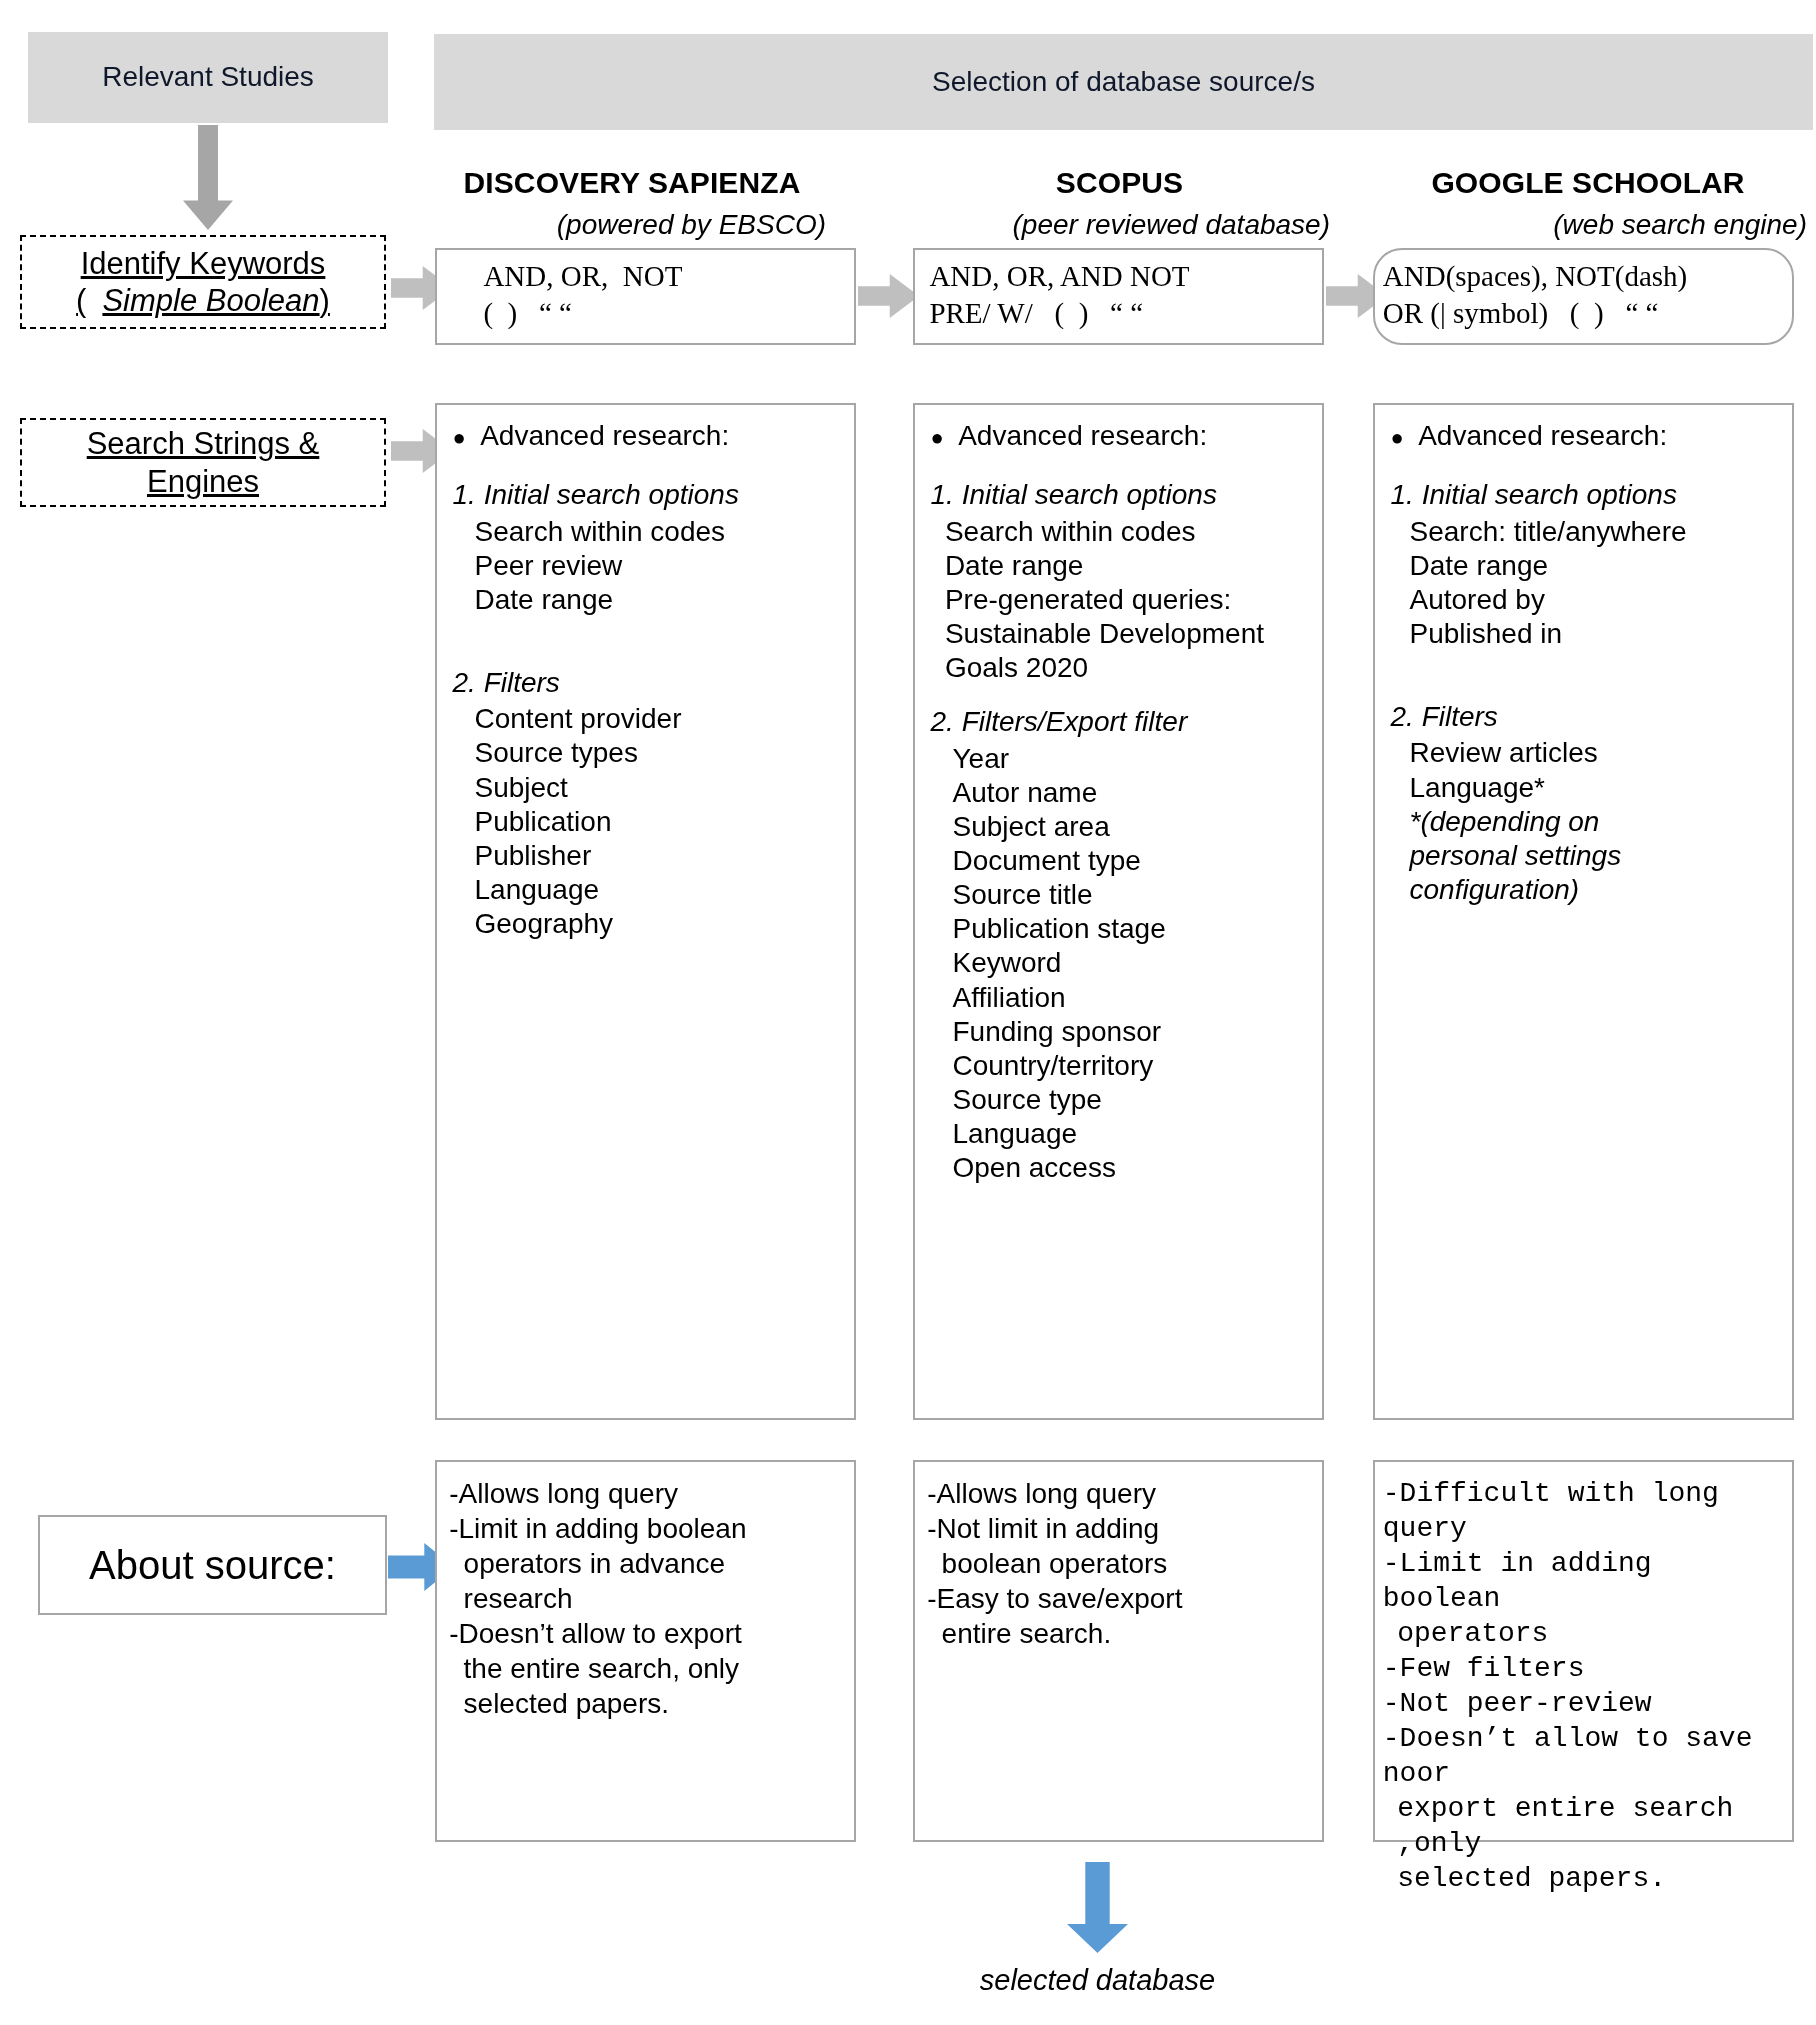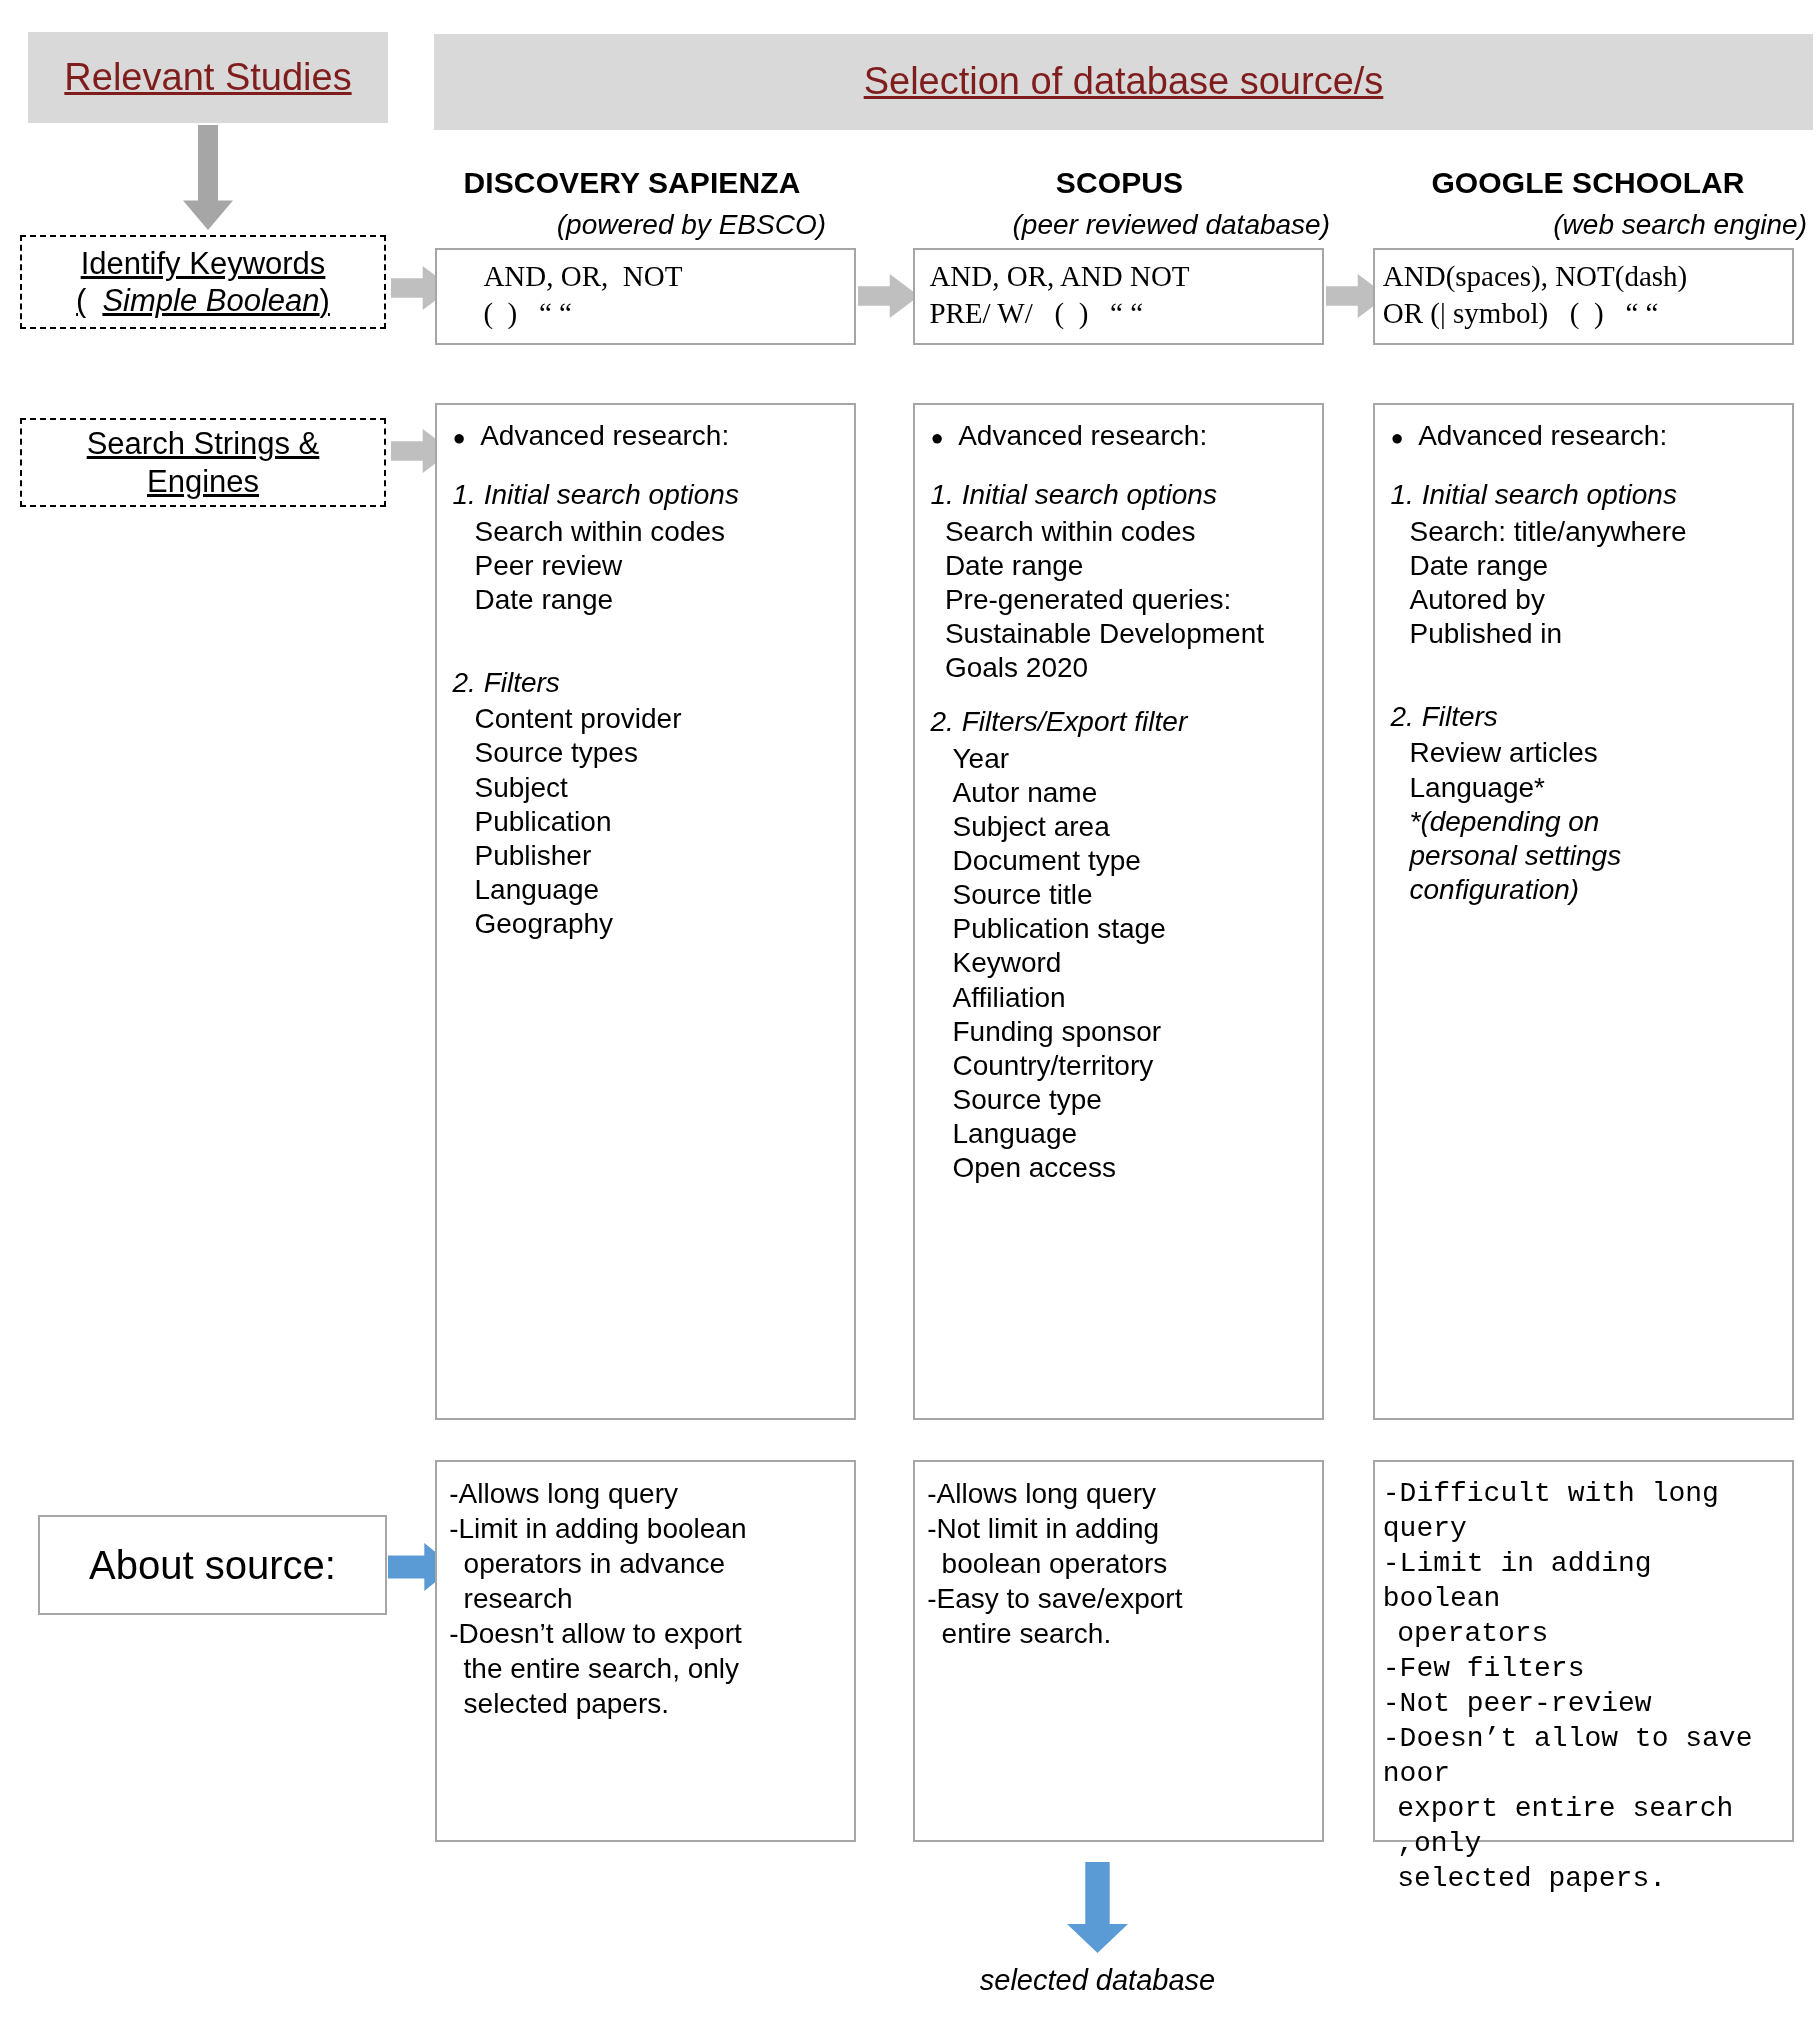--- a/index.html
+++ b/index.html
@@ -10,21 +10,21 @@
     -webkit-font-smoothing:antialiased;
   }
   .abs{position:absolute;box-sizing:border-box;}
 
   
   .gray-block{
     background:#d9d9d9;
     display:flex;align-items:center;justify-content:center;
     text-align:center;
   }
-  .gray-block .txt{font-size:38px;line-height:1.15;color:#7f1d1d;text-decoration:underline;}
+  .gray-block .txt{font-size:28px;line-height:1.15;color:#0f172a;}
 
   
   .dashed-box{
     border:2.8px dashed #000;
     background:#fff;
     display:flex;align-items:center;justify-content:center;
     text-align:center;
     text-decoration:underline;
   }
   .dashed-box .txt{font-size:31px;line-height:1.2;}
@@ -231,21 +231,21 @@
   <div class="about-line">-Allows long query</div>
   <div class="about-line">-Not limit in adding</div>
   <div class="about-line ind"> boolean operators</div>
   <div class="about-line">-Easy to save/export</div>
   <div class="about-line ind"> entire search.</div>
 </div>
 
 <div class="abs col-title" style="left:1369px;top:166px;width:438px;">GOOGLE SCHOOLAR</div>
 <div class="abs col-sub" style="left:1369px;top:209px;width:438px;">(web search engine)</div>
 
-<div class="abs bool-box" style="left:1373px;top:248px;width:421px;height:97px;padding-left:7.8px;padding-right:4.4px;">
+<div class="abs bool-box" style="left:1373px;top:248px;width:421px;height:97px;padding-left:7.8px;padding-right:4.4px;border-radius:29px;">
   <div class="bool-line">AND(spaces), NOT(dash)</div>
   <div class="bool-line">OR (| symbol)   (  )   “ “</div>
 </div>
 
 <div class="abs detail-box" style="left:1373px;top:403px;width:421px;height:1017px;">
   <div class="bullet-row">
     <span class="bullet-dot">●</span>
     <span>Advanced research:</span>
   </div>
   <div class="num-head">1. Initial search options</div>

